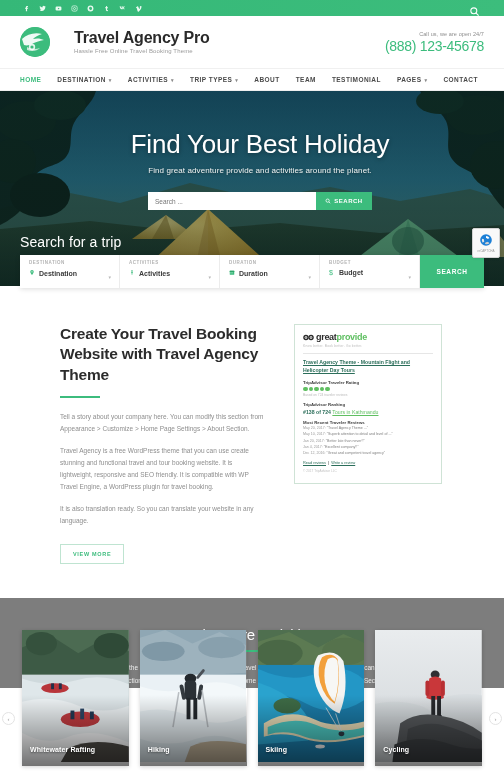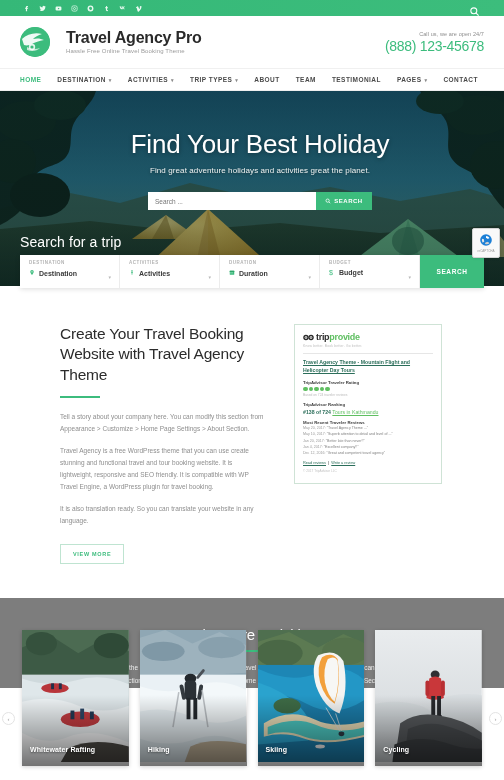--- a/index.html
+++ b/index.html
@@ -32,21 +32,21 @@
 
   
   .header {
     height: 53px;
     background: #fff;
     display: flex;
     align-items: center;
     padding: 0 20px;
     border-bottom: 1px solid #f0f0f0;
   }
-  .brand { display: flex; align-items: center; gap: 16px; }
+  .brand { display: flex; align-items: center; gap: 24px; }
   .logo-mark {
     width: 30px; height: 30px;
     border-radius: 50%;
     background: #3cbc7d;
     position: relative;
     overflow: hidden;
     flex: none;
   }
   .logo-mark svg { position:absolute; left:0; top:0; }
   .brand-text .brand-name {
@@ -154,21 +154,21 @@
   }
 
   
   .about {
     background: #fff;
     padding: 38px 60px 34px 60px;
     display: flex; gap: 28px;
   }
   .about-left { width: 206px; }
   .about-title {
-    font-size: 15.5px; font-weight: 400; color: #2c2c2c; line-height: 1.32; letter-spacing: -0.2px;
+    font-size: 15.5px; font-weight: 700; color: #2c2c2c; line-height: 1.32; letter-spacing: -0.2px;
   }
   .title-rule { width: 40px; height: 2px; background: #3cbc7d; margin: 11px 0 13px 0; }
   .about-p { font-size: 6.5px; color: #8e8e8e; line-height: 1.85; margin-bottom: 10px; }
   .viewmore {
     margin-top: 7px; display: inline-block;
     border: 1px solid #bfe4d1; color: #3cbc7d;
     font-size: 5.5px; font-weight: 700; letter-spacing: .7px;
     padding: 6px 12px; background: #fff; cursor: pointer;
     font-family: "Liberation Sans", sans-serif;
   }
@@ -413,21 +413,21 @@
     <ellipse cx="408" cy="150" rx="16" ry="14" fill="#2e6d4d" opacity=".55"></ellipse>
 
     <path d="M470 166 L496 140 L504 150 L504 166 Z" fill="#e0cf7a" opacity=".8"></path>
 
     <path d="M120 178 q6 -10 12 0" stroke="#2d5a36" stroke-width="1.5" fill="none" opacity=".7"></path>
     <path d="M300 182 q8 -12 16 0" stroke="#2d5a36" stroke-width="1.5" fill="none" opacity=".7"></path>
   </svg>
   <div class="hero-overlay"></div>
   <div class="hero-inner">
     <div class="hero-title">Find Your Best Holiday</div>
-    <div class="hero-sub">Find great adventure holidays and activities great the planet.</div>
+    <div class="hero-sub">Find great adventure provide and activities around the planet.</div>
     <div class="hero-search">
       <input type="text" placeholder="Search ..." style="">
       <button>
         <svg viewBox="0 0 24 24" width="6" height="6" fill="none" stroke="#fff" stroke-width="3">
             <circle cx="10.5" cy="10.5" r="6.5"></circle>
             <path d="M15.6 15.6L21 21"></path>
           </svg>
         <span>SEARCH</span>
       </button>
     </div>
@@ -517,21 +517,21 @@
   <div class="ta-widget">
     <div class="ta-logo">
       <svg class="ta-owl" viewBox="0 0 26 18">
         <circle cx="7" cy="9" r="6.4" fill="#2c2c2c"></circle>
         <circle cx="19" cy="9" r="6.4" fill="#2c2c2c"></circle>
         <circle cx="7" cy="9" r="3" fill="#ffffff"></circle>
         <circle cx="19" cy="9" r="3" fill="#ffffff"></circle>
         <circle cx="7" cy="9" r="1.4" fill="#2c2c2c"></circle>
         <circle cx="19" cy="9" r="1.4" fill="#2c2c2c"></circle>
       </svg>
-      <div class="ta-word"><span style="color:#2c2c2c">trip</span><span>provide</span></div>
+      <div class="ta-word"><span style="color:#2c2c2c">great</span><span>provide</span></div>
     </div>
     <div class="ta-sub">Know better. Book better. Go better.</div>
     <div class="ta-hr"></div>
     <a class="ta-link">Travel Agency Theme - Mountain Flight and Helicopter Day Tours</a>
     <div class="ta-h">TripAdvisor Traveler Rating</div>
     <div class="ta-bubbles">
       <span class="ta-bub"></span>
       <span class="ta-bub"></span>
       <span class="ta-bub"></span>
       <span class="ta-bub"></span>

